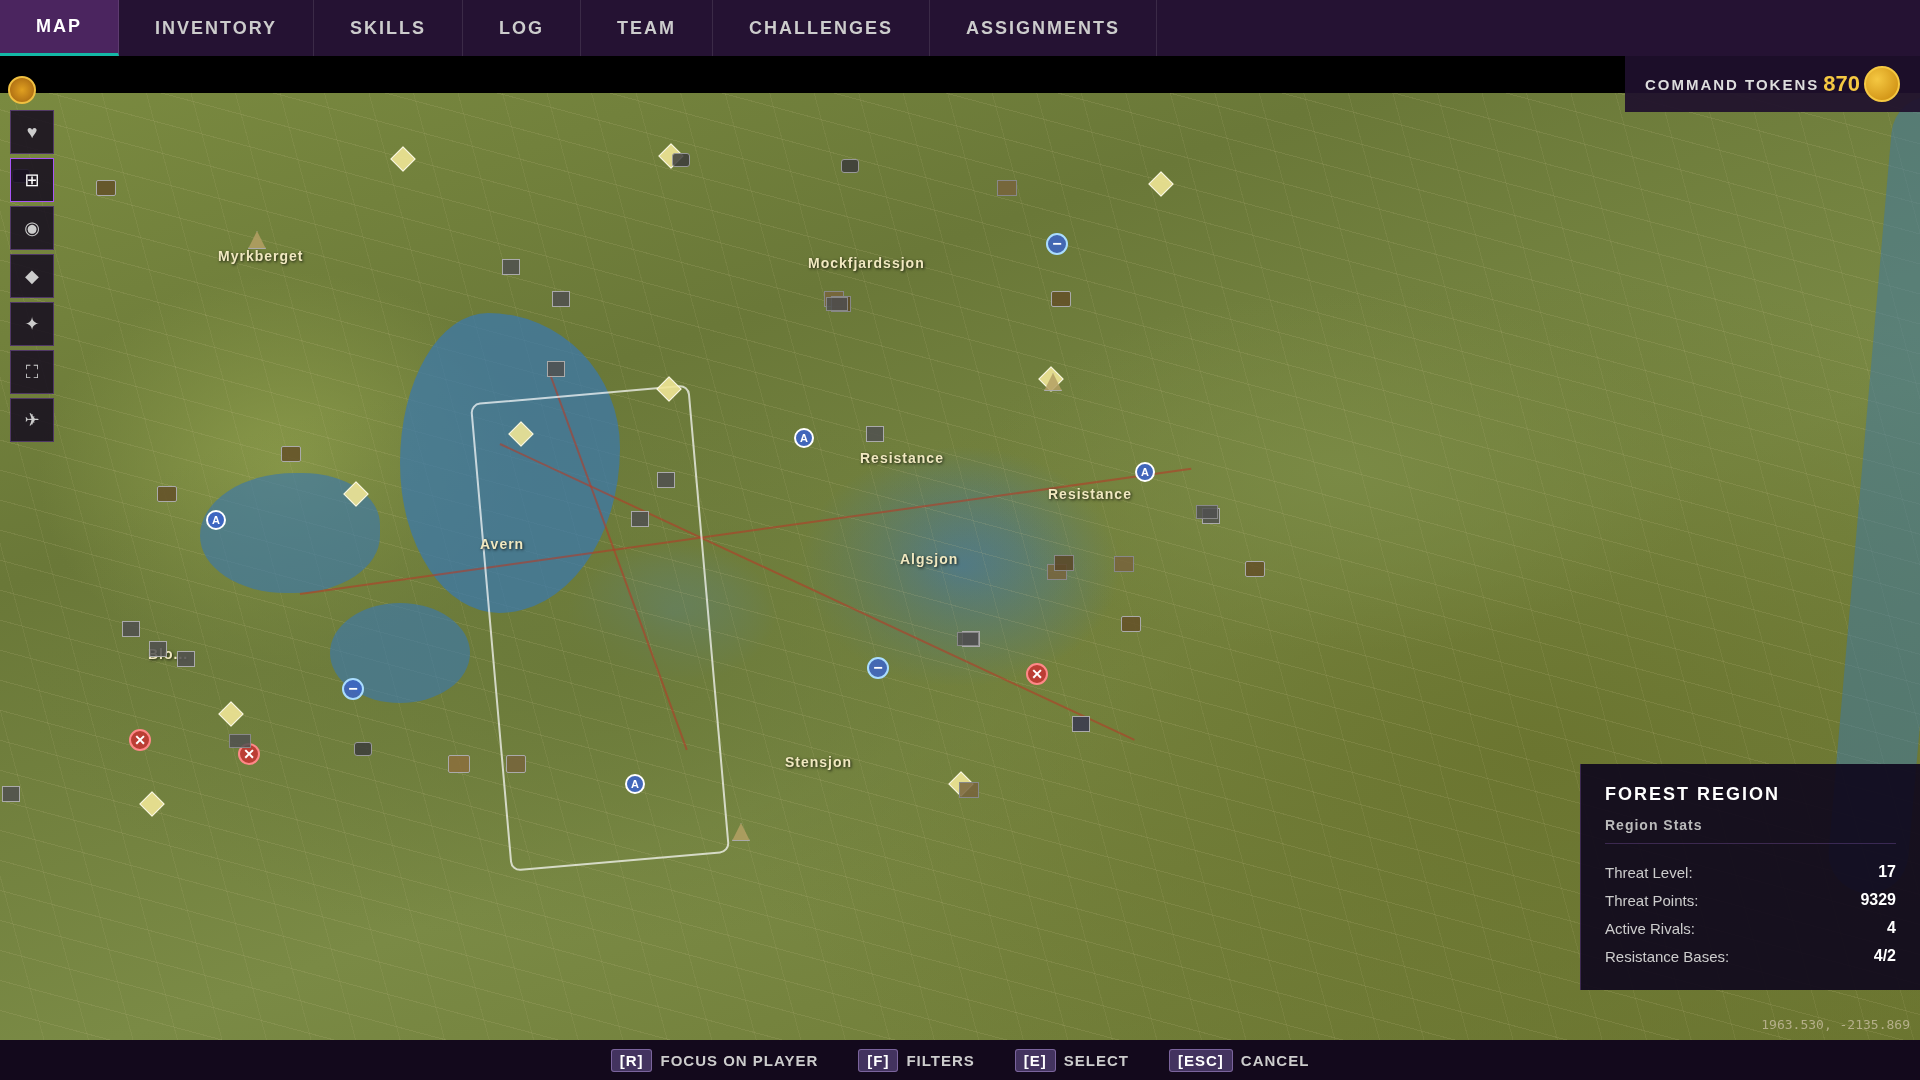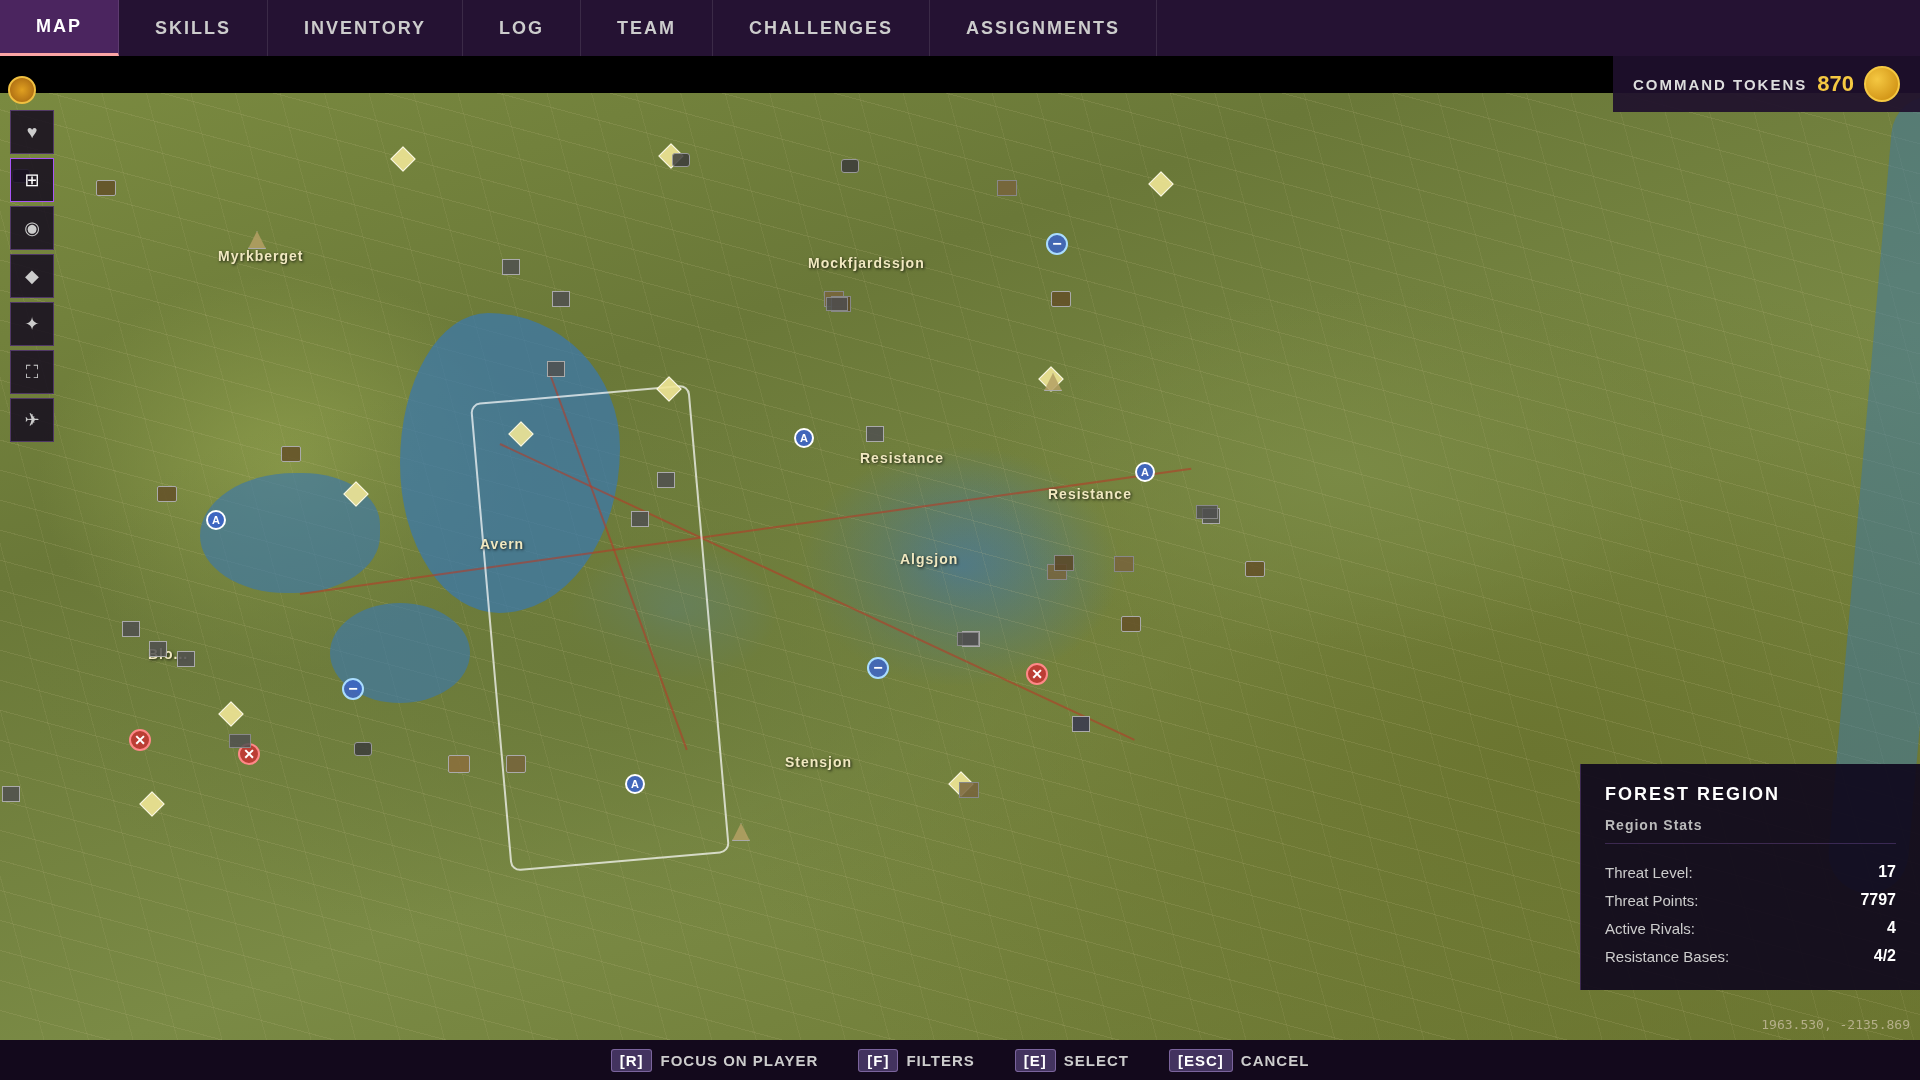--- a/index.html
+++ b/index.html
@@ -25,33 +25,33 @@
       font-weight: 600;
       letter-spacing: 2px;
       text-transform: uppercase;
       cursor: pointer;
       border-right: 1px solid rgba(255,255,255,0.1);
       transition: background 0.2s;
     }
     .nav-item:first-child {
       background: rgba(80, 40, 100, 0.9);
       color: #fff;
-      border-bottom: 3px solid #fca5a5;
+      border-bottom: 3px solid #14b8a6;
     }
 
     
     #command-tokens {
       position: absolute;
       top: 56px;
       right: 0;
       background: rgba(30, 15, 45, 0.92);
       padding: 10px 20px 10px 20px;
       display: flex;
       align-items: center;
-      gap: 10px;
+      gap: 4px;
       z-index: 100;
     }
     #command-tokens .label {
       color: #ddd;
       font-size: 15px;
       font-weight: 700;
       letter-spacing: 2px;
       text-transform: uppercase;
     }
     #command-tokens .value {
@@ -377,22 +377,22 @@
       border-radius: 3px;
       color: #fff;
       font-weight: 900;
     }
   </style>
 </head>
 <body>
 
 <div id="navbar">
   <div class="nav-item active">MAP</div>
+  <div class="nav-item">INVENTORY</div>
   <div class="nav-item">SKILLS</div>
-  <div class="nav-item">INVENTORY</div>
   <div class="nav-item">LOG</div>
   <div class="nav-item">TEAM</div>
   <div class="nav-item">CHALLENGES</div>
   <div class="nav-item">ASSIGNMENTS</div>
 </div>
 
 <div id="command-tokens">
   <span class="label">COMMAND TOKENS</span>
   <span class="value">870</span>
   <div class="token-icon"></div>
@@ -627,21 +627,21 @@
 
 <div id="region-panel">
   <div class="region-title">FOREST REGION</div>
   <div class="region-subtitle">Region Stats</div>
   <div class="stat-row">
     <span class="stat-label">Threat Level:</span>
     <span class="stat-value">17</span>
   </div>
   <div class="stat-row">
     <span class="stat-label">Threat Points:</span>
-    <span class="stat-value">7797</span>
+    <span class="stat-value">9329</span>
   </div>
   <div class="stat-row">
     <span class="stat-label">Active Rivals:</span>
     <span class="stat-value">4</span>
   </div>
   <div class="stat-row">
     <span class="stat-label">Resistance Bases:</span>
     <span class="stat-value">4/2</span>
   </div>
 </div>

